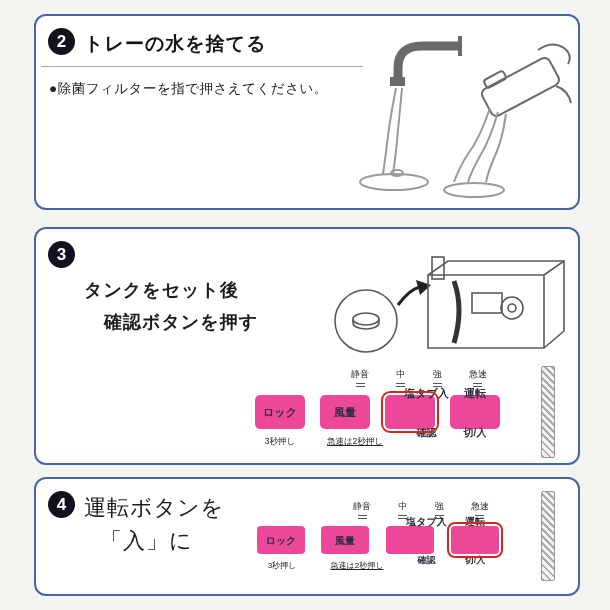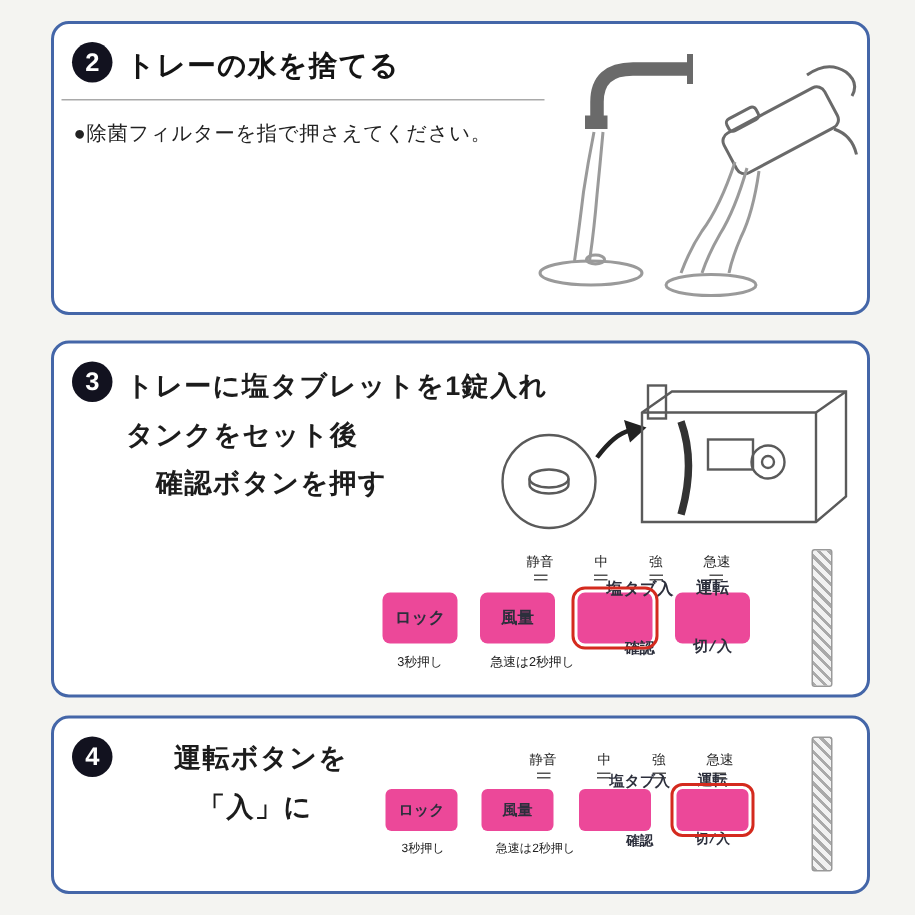--- a/index.html
+++ b/index.html
@@ -36,21 +36,21 @@
     position:absolute; left:5px; top:50px; width:322px; height:1px;
     background:#a9a9a9;
   }
   .bullet {
     position:absolute; left:13px; font-size:13.5px; color:#222; letter-spacing:0.5px;
   }
   #b1 { top:64px; }  #b2 { top:88px; }
 
   .t3 { position:absolute; left:48px; font-size:18px; font-weight:bold; letter-spacing:1px; }
   #t3a { top:16px; } #t3b { top:49px; } #t3c { top:81px;margin-left:20px; }
-  .t4 { position:absolute; left:48px; font-size:18px; font-weight:bold; letter-spacing:1px;margin-left:32px; }
+  .t4 { position:absolute; left:48px; font-size:22px; font-weight:normal; letter-spacing:1px; }
   #t4a { top:14px; } #t4b { left:64px; top:47px; }
 
   .illo1 { position:absolute; right:6px; top:8px; }
   .illo2 { position:absolute; left:296px; top:24px; }
 
   
   .panel { position:absolute; width:260px; height:84px; }
   #panel3 { left:219px; top:139px; }
   #panel4 { left:221px; top:21px; }
 
@@ -63,26 +63,26 @@
   .tick { width:9px; height:4px; border-top:1px solid #555; border-bottom:1px solid #555; margin-top:2px; }
 
   .btn {
     position:absolute; top:27px; width:50px; height:34px;
     background:#ec4899; border-radius:5px;
     display:flex; flex-direction:column; align-items:center; justify-content:center;
     color:#2c2f3c; font-weight:bold;
   }
   .btn .l1 { font-size:11px; line-height:12px; white-space:nowrap; }
   .btn .l2 { font-size:10px; line-height:11px; white-space:nowrap;margin-top:28px; }
-  .b-lock { left:0; }  .b-air { left:65px; } .b-salt { left:130px;padding-left:33px; } .b-power { left:195px;font-family:Liberation Mono, monospace; }
+  .b-lock { left:0; }  .b-air { left:65px; } .b-salt { left:130px;padding-left:33px; } .b-power { left:195px; }
   .btn.hl { outline:2px solid #d42a1e; outline-offset:2px; }
 
   .sub { position:absolute; font-size:8.5px; color:#222; text-align:center; white-space:nowrap; }
   .sub-lock { left:0; width:50px; top:68px; }
-  .sub-air  { left:56px; width:88px; top:68px; }
+  .sub-air  { left:56px; width:88px; top:68px;text-decoration:underline; }
 
   
   .panel.small .btn { top:26px; height:28px; width:48px; border-radius:4px; }
   .panel.small .btn .l1 { font-size:10px; line-height:11px; }
   .panel.small .btn .l2 { font-size:9px;  line-height:10px; }
   .panel.small .b-air { left:64px; } .panel.small .b-salt { left:129px; } .panel.small .b-power { left:194px; }
   .panel.small .sub { top:60px; font-size:8px; }
 
   .stripebar {
     position:absolute; width:14px; border:1px solid #999;
@@ -121,21 +121,20 @@
         <path d="M156 88 q-8 28 -18 44 q-8 14 -12 26" stroke="#9a9a9a"></path>
         <path d="M164 90 q-4 28 -12 44 q-6 14 -8 24" stroke="#9a9a9a"></path>
         <ellipse cx="132" cy="166" rx="30" ry="7" stroke="#9a9a9a"></ellipse>
       </g>
     </svg>
   </div>
 </div>
 
 <div class="stepbox" id="box3">
   <div class="badge">3</div>
-  <div class="t3" id="t3a">トレーに塩タブレットを1錠入れ</div>
   <div class="t3" id="t3b">タンクをセット後</div>
   <div class="t3" id="t3c">確認ボタンを押す</div>
 
   <div class="illo2">
     <svg width="240" height="105" viewBox="0 0 240 105">
       <g stroke="#5a5a5a" fill="none" stroke-width="1.6">
         <circle cx="34" cy="68" r="31"></circle>
         <ellipse cx="34" cy="66" rx="13" ry="6"></ellipse>
         <path d="M21 66 v4 a13 6 0 0 0 26 0 v-4"></path>
         <path d="M66 52 Q78 36 88 34" stroke="#222" stroke-width="3"></path>

